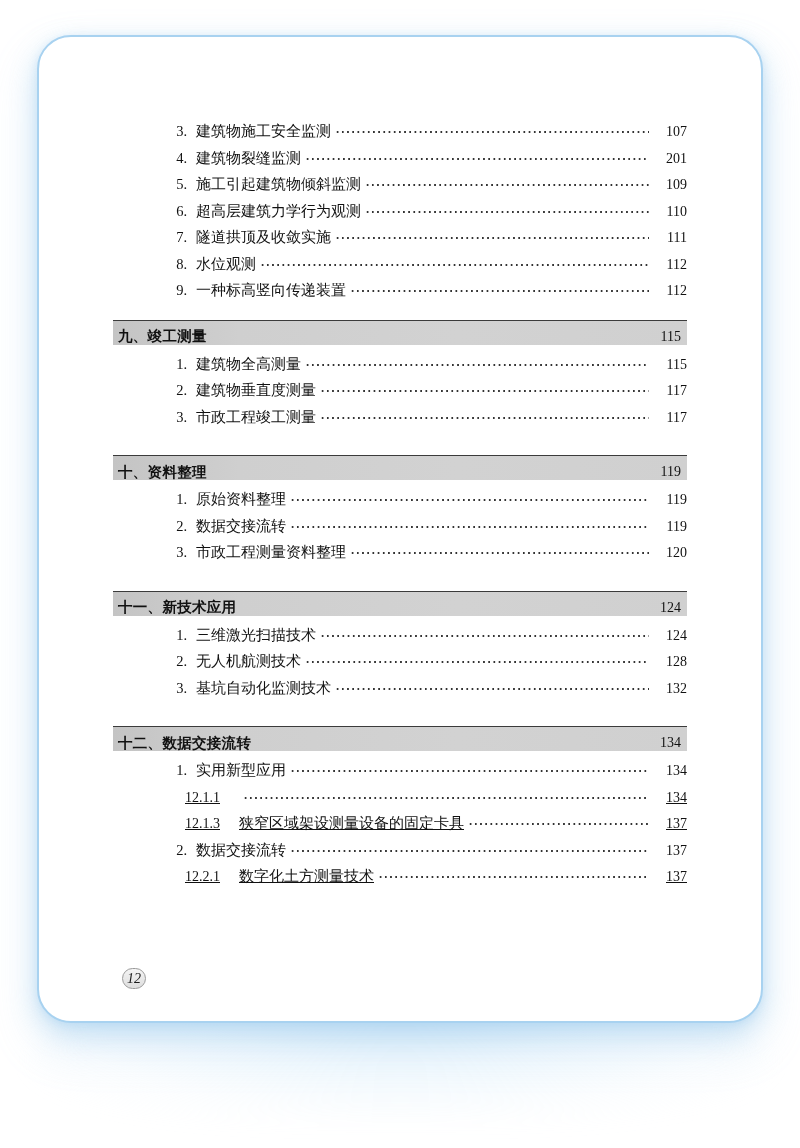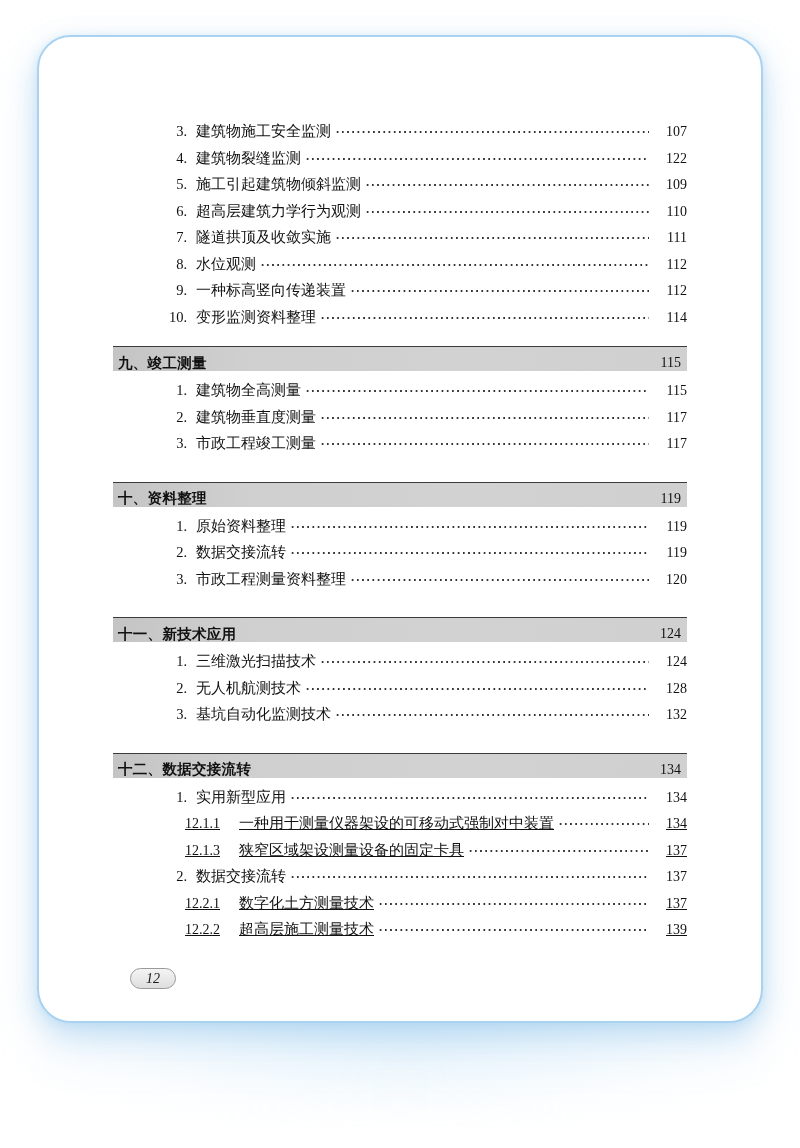--- a/index.html
+++ b/index.html
@@ -159,31 +159,30 @@
     padding-right: 7px;
   }
 
   .gap-sm { height: 9px; }
 
   
   #folio {
     position: absolute;
     left: 122px;
     top: 968px;
-    width: 46px;
+    width: 24px;
     height: 21px;
     border: 1px solid #9a9a9a;
     border-radius: 11px;
     background: linear-gradient(to bottom, #f4f4f4 0%, #e9e9e9 50%, #dedede 100%);
     display: flex;
     align-items: center;
     justify-content: center;
     z-index: 4;
     box-sizing: border-box;
-    margin-left: 8px;
   }
   #folio .folio-num {
     font-family: "Liberation Serif", "DejaVu Serif", serif;
     font-style: italic;
     font-size: 14px;
     color: #1a1a1a;
     line-height: 1;
   }
 </style>
 </head>
@@ -196,21 +195,21 @@
     <div class="entry lvl1">
       <span class="num">3.</span>
       <span class="label">建筑物施工安全监测</span>
       <span class="leader"></span>
       <span class="pg">107</span>
     </div>
     <div class="entry lvl1">
       <span class="num">4.</span>
       <span class="label">建筑物裂缝监测</span>
       <span class="leader"></span>
-      <span class="pg">122</span>
+      <span class="pg">201</span>
     </div>
     <div class="entry lvl1">
       <span class="num">5.</span>
       <span class="label">施工引起建筑物倾斜监测</span>
       <span class="leader"></span>
       <span class="pg">109</span>
     </div>
     <div class="entry lvl1">
       <span class="num">6.</span>
       <span class="label">超高层建筑力学行为观测</span>
@@ -227,26 +226,20 @@
       <span class="num">8.</span>
       <span class="label">水位观测</span>
       <span class="leader"></span>
       <span class="pg">112</span>
     </div>
     <div class="entry lvl1">
       <span class="num">9.</span>
       <span class="label">一种标高竖向传递装置</span>
       <span class="leader"></span>
       <span class="pg">112</span>
-    </div>
-    <div class="entry lvl1">
-      <span class="num">10.</span>
-      <span class="label">变形监测资料整理</span>
-      <span class="leader"></span>
-      <span class="pg">114</span>
     </div>
     <div class="section-band">
       <span class="sec-title">九、竣工测量</span>
       <span class="sec-page">115</span>
     </div>
     <div class="entry lvl1">
       <span class="num">1.</span>
       <span class="label">建筑物全高测量</span>
       <span class="leader"></span>
       <span class="pg">115</span>
@@ -315,21 +308,20 @@
       <span class="sec-page">134</span>
     </div>
     <div class="entry lvl1">
       <span class="num">1.</span>
       <span class="label">实用新型应用</span>
       <span class="leader"></span>
       <span class="pg">134</span>
     </div>
     <div class="entry lvl2">
       <span class="num">12.1.1</span>
-      <span class="label">一种用于测量仪器架设的可移动式强制对中装置</span>
       <span class="leader"></span>
       <span class="pg">134</span>
     </div>
     <div class="entry lvl2">
       <span class="num">12.1.3</span>
       <span class="label">狭窄区域架设测量设备的固定卡具</span>
       <span class="leader"></span>
       <span class="pg">137</span>
     </div>
     <div class="entry lvl1">
@@ -337,24 +329,18 @@
       <span class="label">数据交接流转</span>
       <span class="leader"></span>
       <span class="pg">137</span>
     </div>
     <div class="entry lvl2">
       <span class="num">12.2.1</span>
       <span class="label">数字化土方测量技术</span>
       <span class="leader"></span>
       <span class="pg">137</span>
     </div>
-    <div class="entry lvl2">
-      <span class="num">12.2.2</span>
-      <span class="label">超高层施工测量技术</span>
-      <span class="leader"></span>
-      <span class="pg">139</span>
-    </div>
     <div class="gap-sm"></div>
   </div>
 
 <div id="folio">
   <span class="folio-num">12</span>
 </div>
 
 </body></html>

